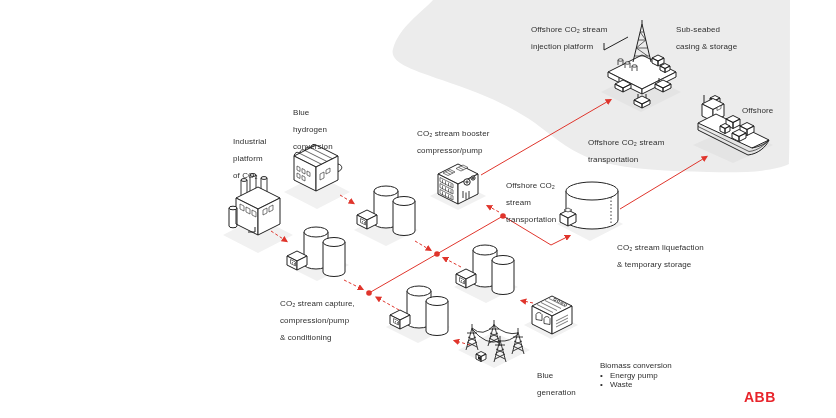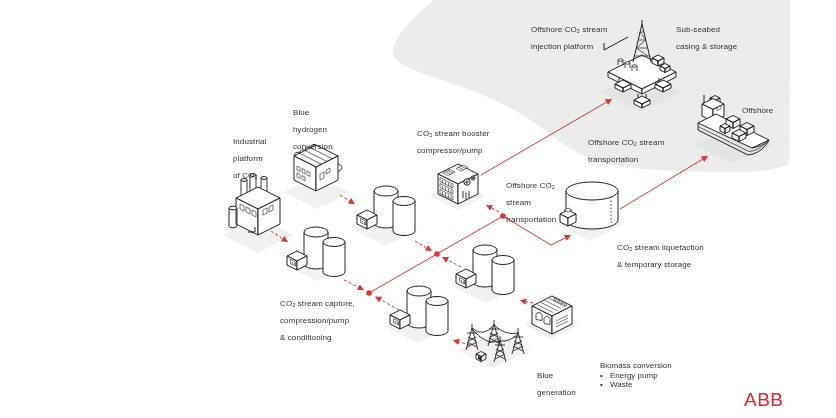--- a/index.html
+++ b/index.html
@@ -5,21 +5,21 @@
   html,body{margin:0;padding:0;background:#fff;}
   #canvas{position:relative;width:836px;height:418px;background:#fff;overflow:hidden;
           font-family:"Liberation Sans","DejaVu Sans",sans-serif;}
   #scene{position:absolute;left:0;top:0;}
   .label{position:absolute;white-space:pre-line;font-size:8px;line-height:17px;
          color:#2f2f2f;letter-spacing:.1px;}
   .biomass-block{position:absolute;left:600px;top:314px;color:#2f2f2f;}
   .biomass-title{font-size:8px;line-height:9.6px;margin-top:47px;}
   .biomass-item{display:flex;gap:5px;font-size:8px;line-height:9.6px;}
   .biomass-item .b{width:5px;}
-  #logo{position:absolute;left:744px;top:389px;font-size:19px;font-weight:400;
+  #logo{position:absolute;left:744px;top:389px;font-size:14px;font-weight:700;
         letter-spacing:.5px;color:#e8242b;}
 </style>
 </head>
 <body>
 
 <div id="canvas">
 
 <svg id="scene" width="836" height="418" viewBox="0 0 836 418">
   <defs>
     <marker id="arr" viewBox="0 0 8 8" refX="6.5" refY="4" markerWidth="6.5" markerHeight="6.5" orient="auto">

